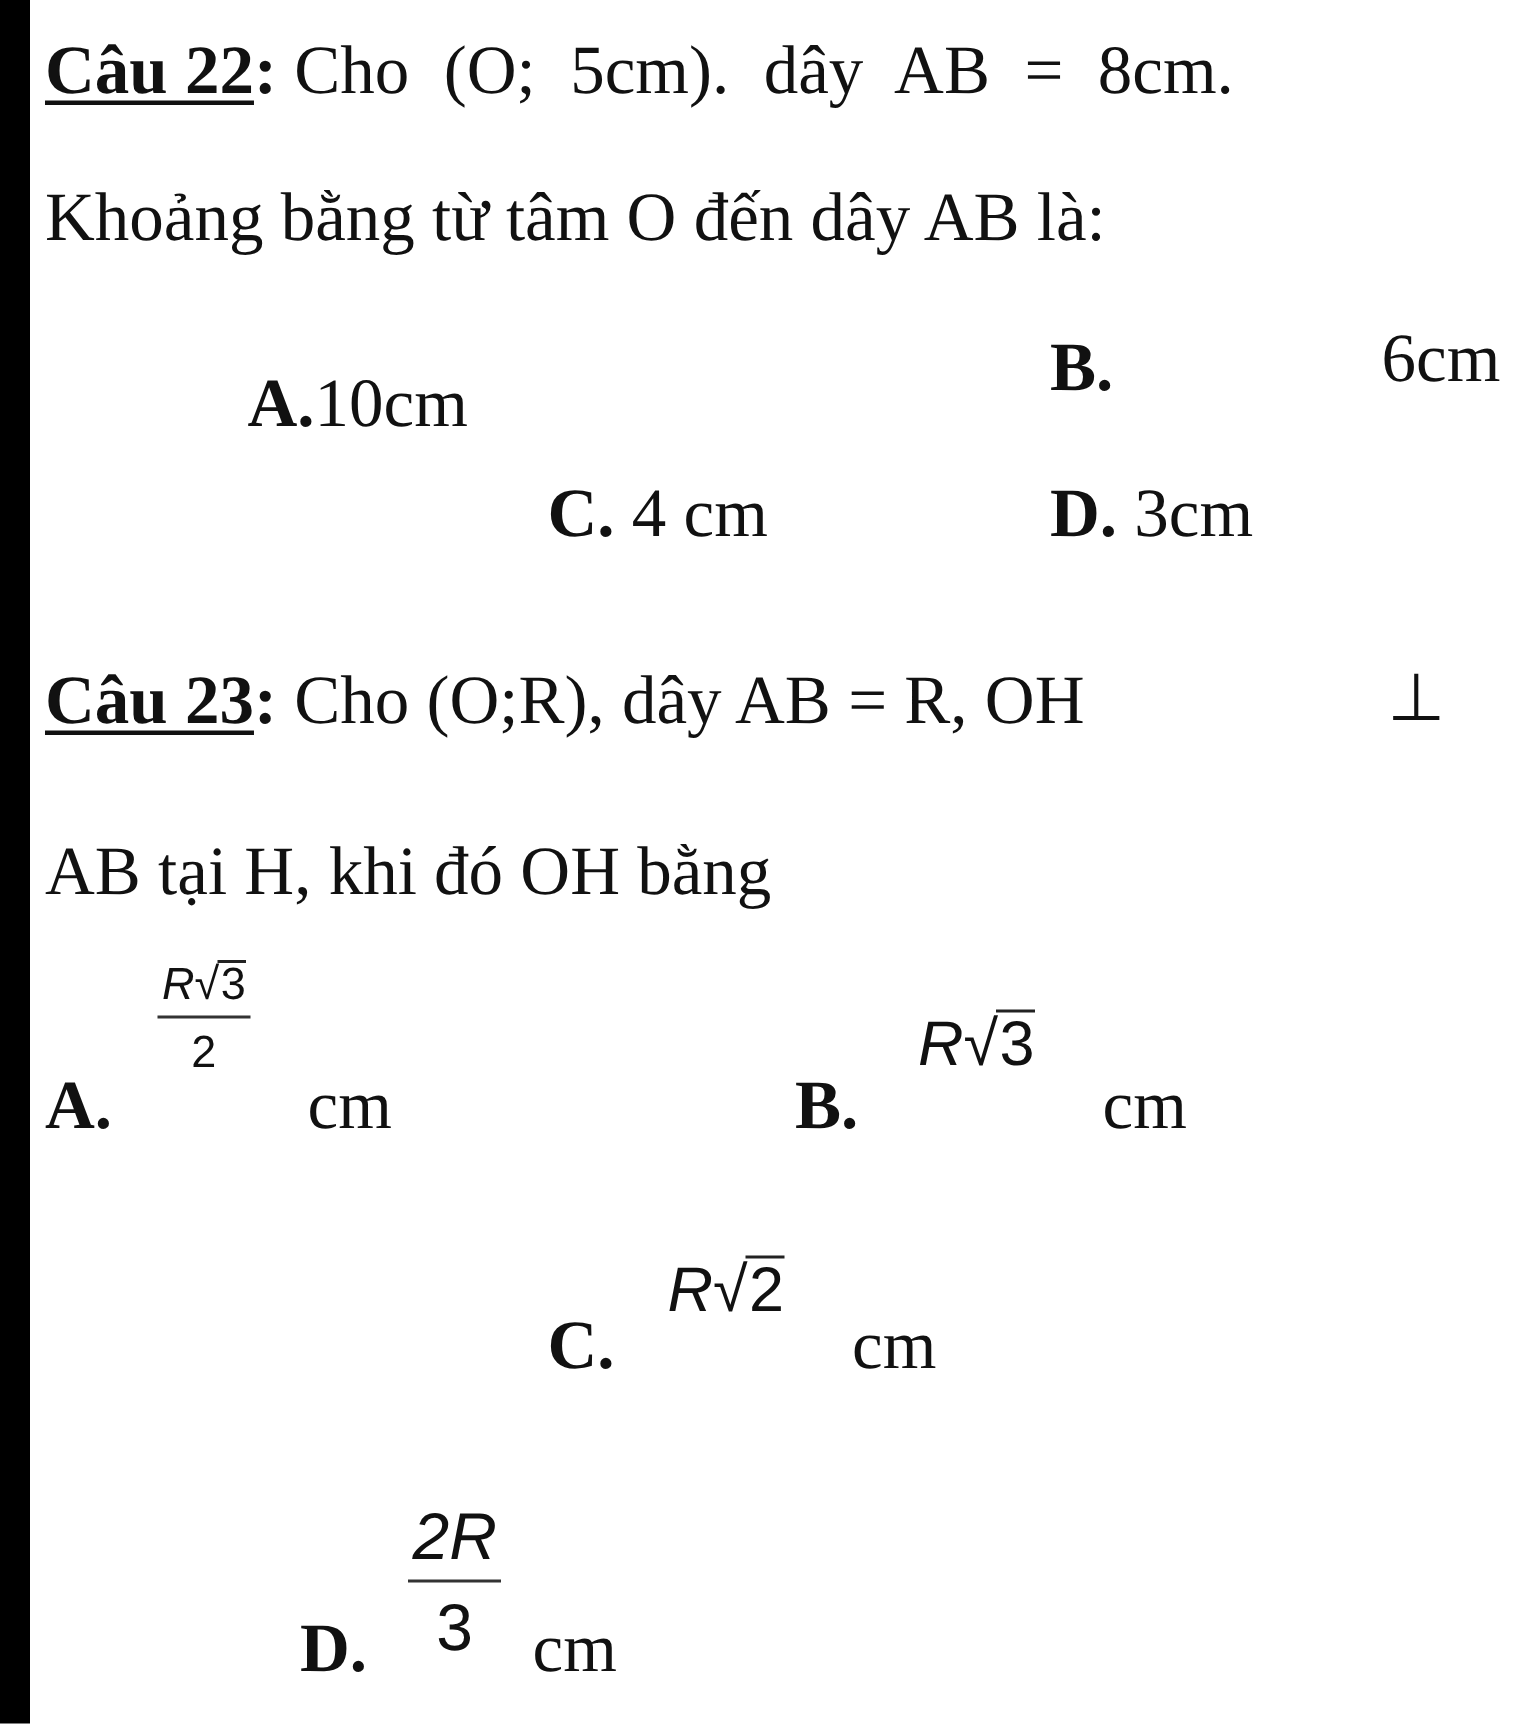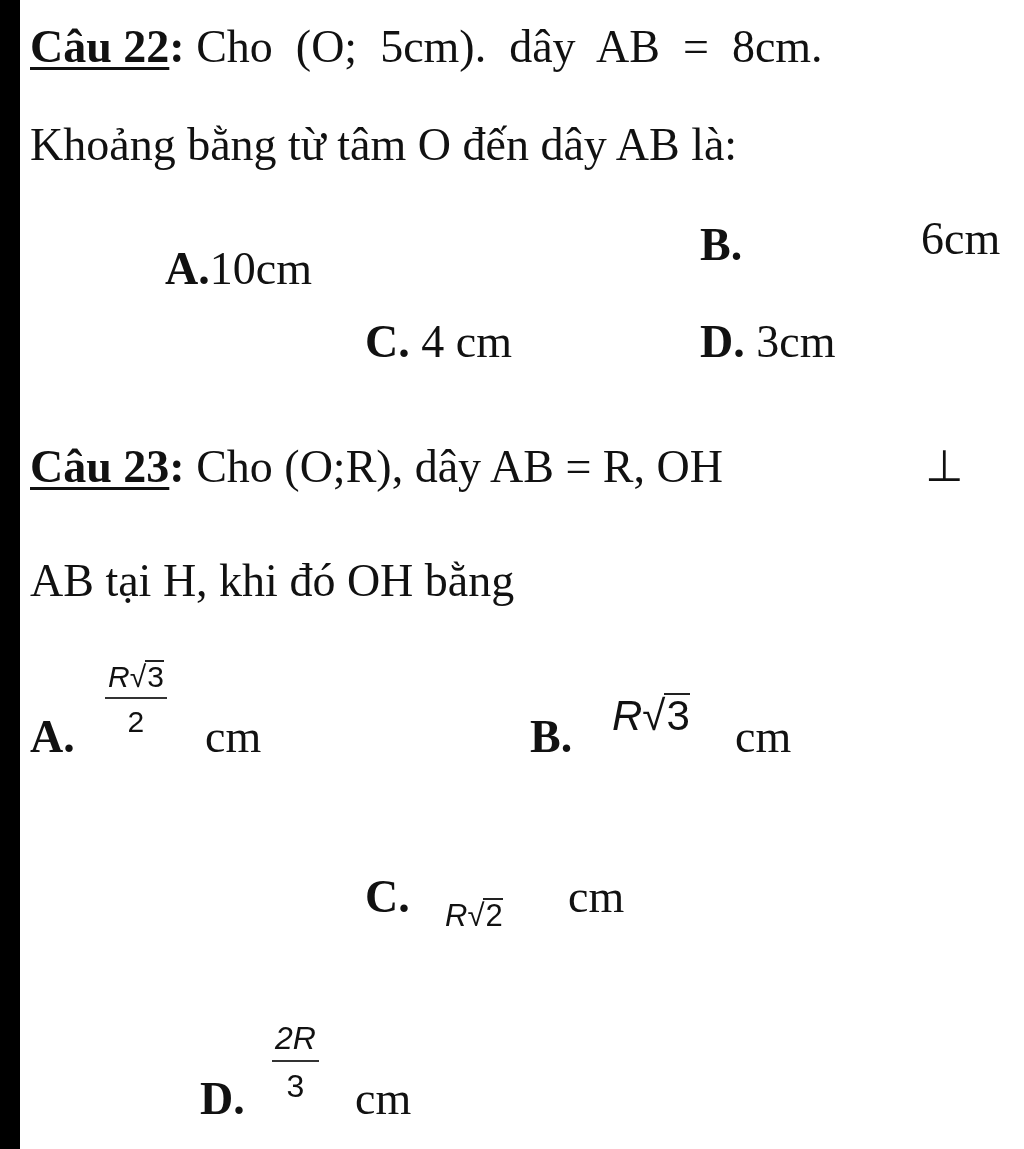--- a/index.html
+++ b/index.html
@@ -5,21 +5,21 @@
   html, body { margin: 0; padding: 0; }
   body {
     width: 1024px; height: 1149px; background: #ffffff; position: relative; overflow: hidden;
     font-family: "Liberation Serif", "DejaVu Serif", serif; color: #111111;
   }
   .left-bar { position: absolute; left: 0; top: 0; width: 20px; height: 1149px; background: #000000; }
   .abs { position: absolute; white-space: nowrap; }
   .t48 { font-size: 46px; }
   .lbl { font-weight: bold; }
   .qnum { text-decoration: underline; text-decoration-thickness: 3px; text-underline-offset: 5px; font-weight: bold; }
-  .math { font-family: "Liberation Sans", "DejaVu Sans", sans-serif; font-style: italic; margin-top: 20px; }
+  .math { font-family: "Liberation Sans", "DejaVu Sans", sans-serif; font-style: italic; }
   .mnum { font-style: normal; }
   .sqrt { display: inline-block; border-top: 2px solid #222; padding-left: 2px; line-height: 1; margin-left: -1px; }
   .frac { position: absolute; text-align: center; font-family: "Liberation Sans", "DejaVu Sans", sans-serif; }
   .frac .num { display: block; padding: 0 3px 3px 3px; border-bottom: 2px solid #333; }
   .frac .den { display: block; font-style: normal; padding-top: 6px; }
 </style>
 </head>
 <body>
 
 <div class="left-bar"></div>
@@ -65,25 +65,25 @@
   <span class="lbl">B.</span>
 </div>
 <div class="abs math" style="left:612px; top:672px; font-size:42px;">
   <span>R</span><span class="mnum">√</span><span class="sqrt mnum">3</span>
 </div>
 <div class="abs t48" style="left:735px; top:710px;">cm</div>
 
 <div class="abs t48" style="left:365px; top:870px;">
   <span class="lbl">C.</span>
 </div>
-<div class="abs math" style="left:445px; top:878px; font-size:31px;">
+<div class="abs math" style="left:445px; top:836px; font-size:42px;">
   <span>R</span><span class="mnum">√</span><span class="sqrt mnum">2</span>
 </div>
 <div class="abs t48" style="left:568px; top:870px;">cm</div>
 
 <div class="abs t48" style="left:200px; top:1072px;">
   <span class="lbl">D.</span>
 </div>
-<div class="frac" style="left:272px; top:1000px; font-size:32px;">
+<div class="frac" style="left:272px; top:1000px; font-size:44px;">
   <span class="num math">2R</span>
   <span class="den">3</span>
 </div>
 <div class="abs t48" style="left:355px; top:1072px;">cm</div>
 
 </body></html>

